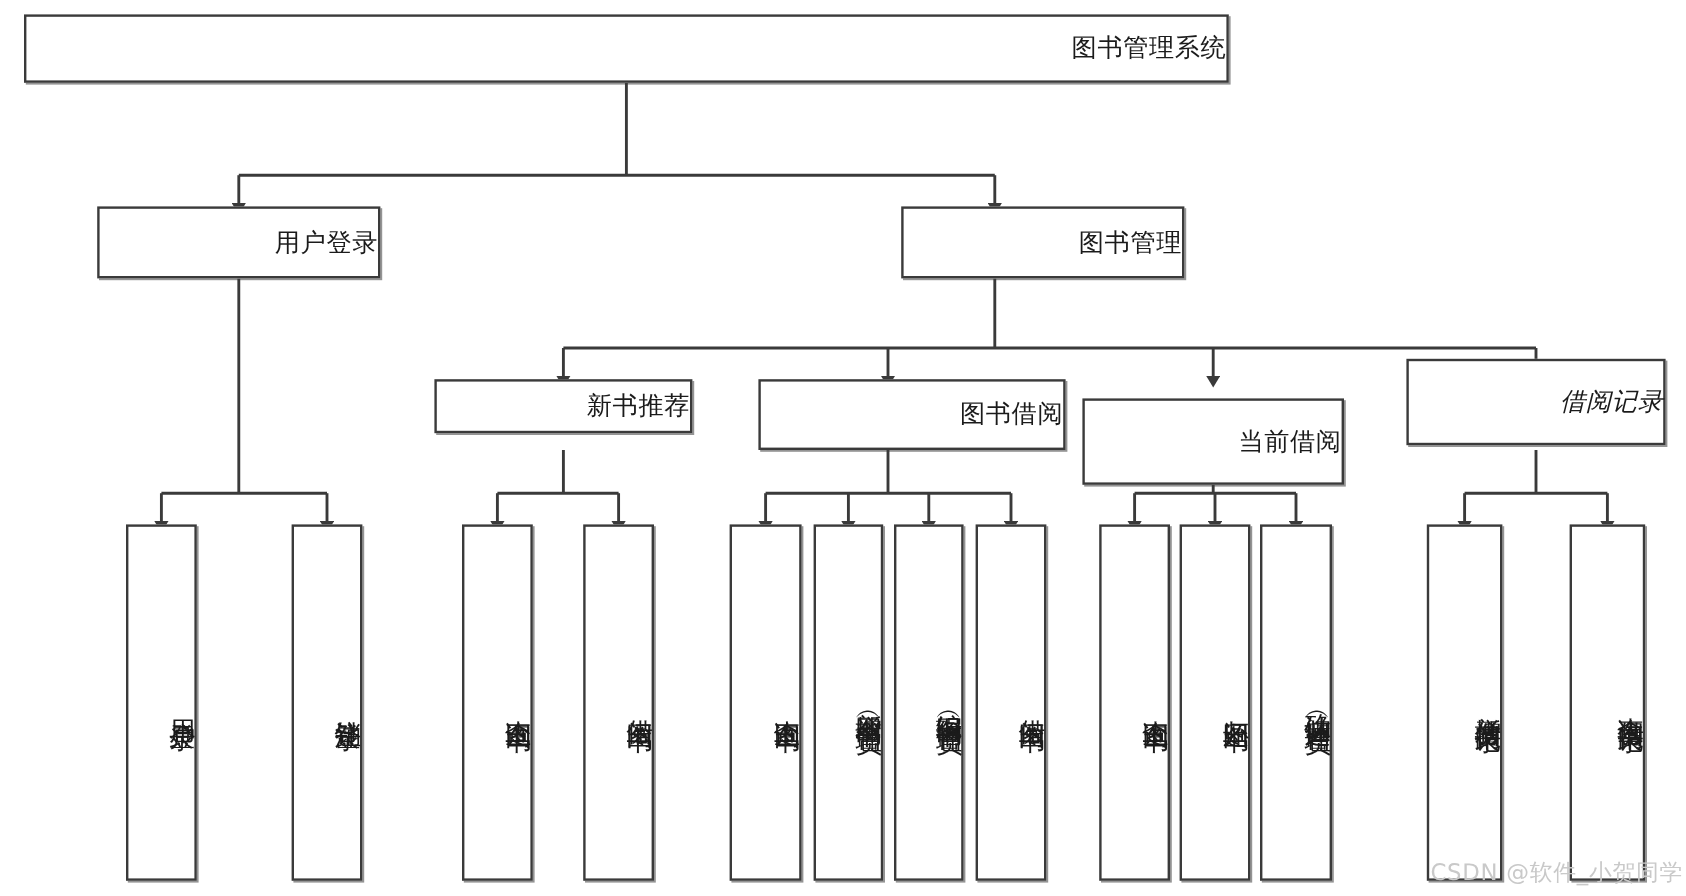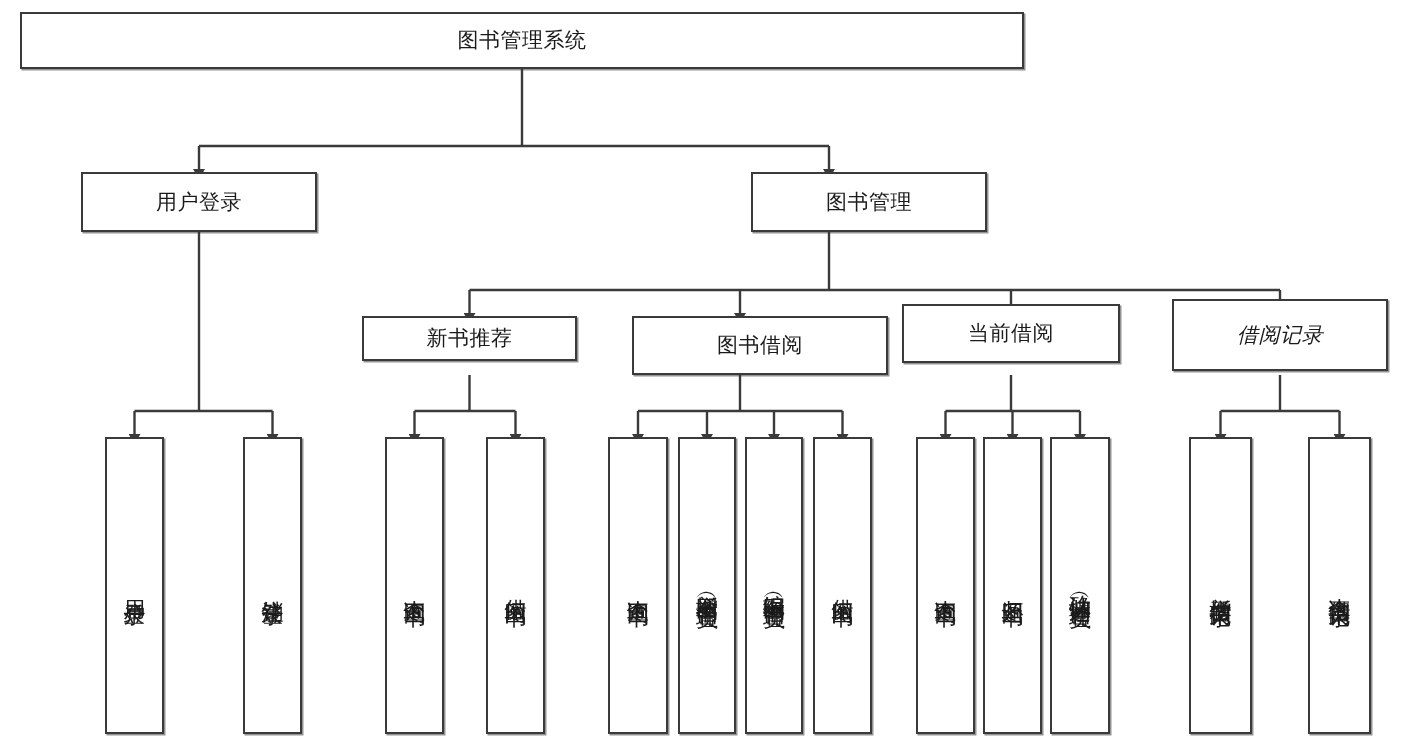--- a/index.html
+++ b/index.html
@@ -25,21 +25,21 @@
     height: 747px;
     pointer-events: none;
   }
   .node {
     position: absolute;
     box-sizing: border-box;
     border: 2px solid #3a3a3a;
     background: #ffffff;
     display: flex;
     align-items: center;
-    justify-content: center;
+    justify-content: flex-end;
     box-shadow: 1.5px 1.5px 0 rgba(60,60,60,0.55);
   }
   .node-label {
     color: #1b1b1b;
     font-size: 21px;
     line-height: 1.18;
     letter-spacing: 0.5px;
     white-space: nowrap;
     text-align: center;
   }
@@ -117,21 +117,21 @@
       </div>
       <div class="node" style="left: 711px; top: 172px; width: 236px; height: 60px; margin-left: 40px;">
         <span class="node-label">图书管理</span>
       </div>
       <div class="node" style="left: 362px; top: 316px; width: 215px; height: 45px;">
         <span class="node-label">新书推荐</span>
       </div>
       <div class="node" style="left: 632px; top: 316px; width: 256px; height: 59px;">
         <span class="node-label">图书借阅</span>
       </div>
-      <div class="node" style="left: 902px; top: 304px; width: 218px; height: 59px;">
+      <div class="node" style="left: 902px; top: 332px; width: 218px; height: 72px;">
         <span class="node-label">当前借阅</span>
       </div>
       <div class="node" style="left: 1172px; top: 299px; width: 216px; height: 72px; font-style: italic;">
         <span class="node-label">借阅记录</span>
       </div>
       <div class="node vertical" style="left: 105px; top: 437px; width: 59px; height: 297px;">
         <span class="node-label">用户登录</span>
       </div>
       <div class="node vertical" style="left: 243px; top: 437px; width: 59px; height: 297px;">
         <span class="node-label">注销登录</span>
@@ -164,14 +164,15 @@
         <span class="node-label">确认归还（管理员）</span>
       </div>
       <div class="node vertical" style="left: 1189px; top: 437px; width: 63px; height: 297px;">
         <span class="node-label">新增借阅记录</span>
       </div>
       <div class="node vertical" style="left: 1308px; top: 437px; width: 63px; height: 297px;">
         <span class="node-label">查询借阅记录</span>
       </div>
     </div>
 
+  <div class="watermark" style="left: 1192px; top: 714px;">CSDN @软件_小贺同学</div>
 
 </div>
 
 </body></html>

